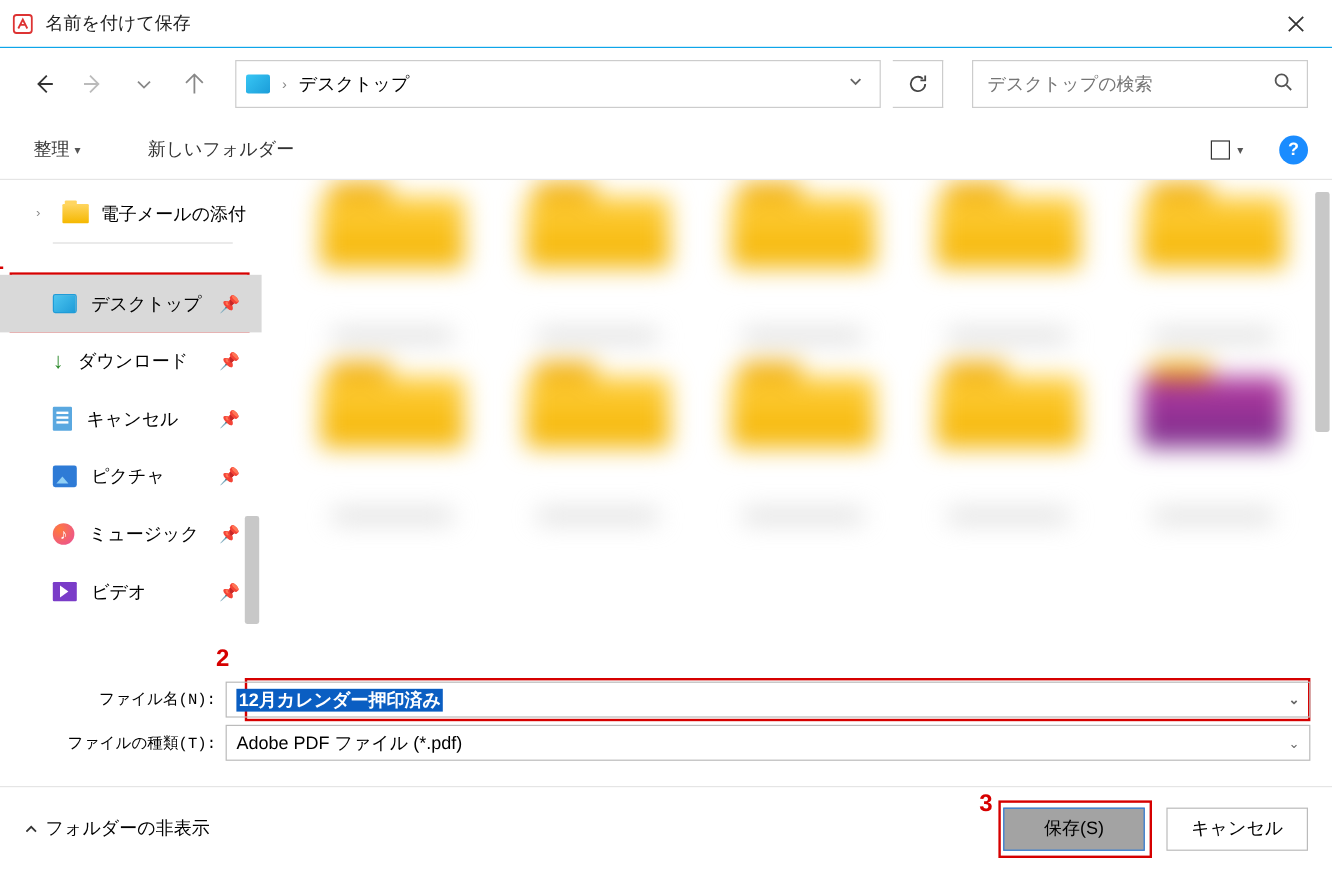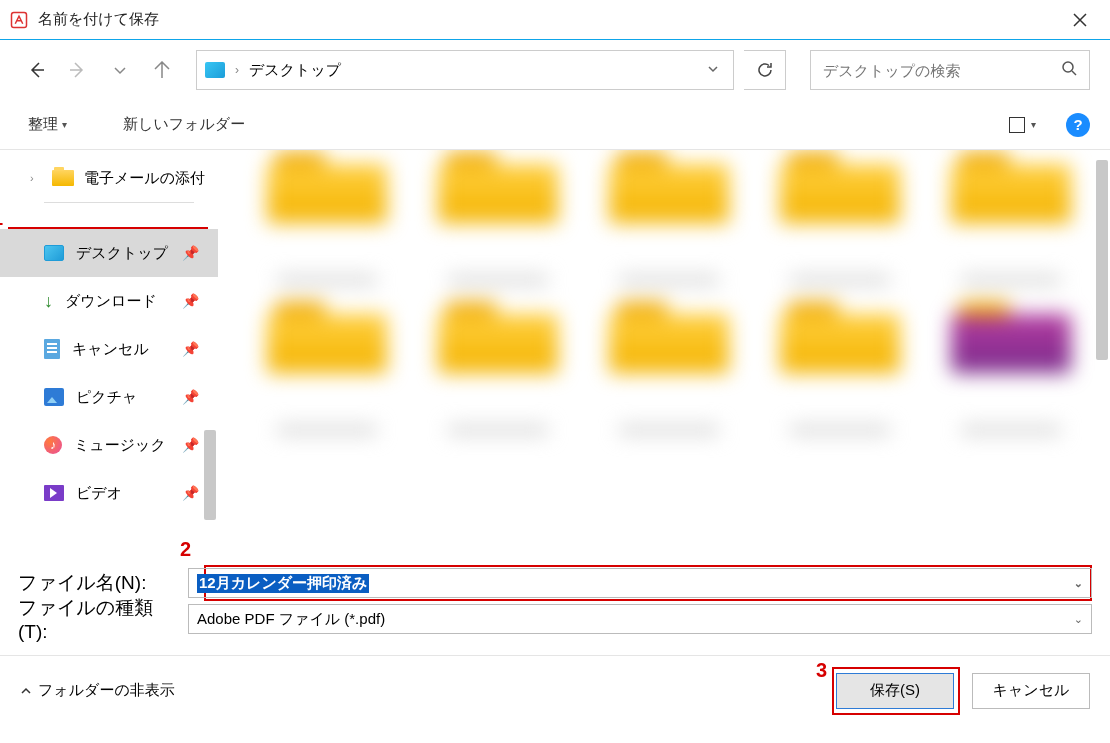--- a/index.html
+++ b/index.html
@@ -64,32 +64,32 @@
 .grid { display: grid; grid-template-columns: repeat(5,1fr); gap: 20px 14px; padding-top: 4px; filter: blur(10px);}
 .folder-tile { height: 130px; display:flex; flex-direction:column; align-items:center; gap:8px;}
 .folder-shape { width:120px; height:90px; background:linear-gradient(to bottom,#ffcf3f,#f4b400); border-radius:4px; position:relative; margin-top:10px;}
 .folder-shape::before{content:'';position:absolute;top:-12px;left:8px;width:50px;height:14px;background:#eea800;border-radius:3px 3px 0 0;}
 .tile-lbl{width:100px;height:12px;background:#ccc;border-radius:2px;margin-top:45px;}
 .purple .folder-shape{background:linear-gradient(to bottom,#b43aa0,#7a2c8c);} 
 .content-scroll{position:absolute;right:2px;top:10px;width:12px;height:200px;background:#c8c8c8;border-radius:2px;}
 
 .form-area { padding: 12px 18px 8px 18px; }
 .form-row { display: flex; align-items: center; height: 36px; position: relative; }
-.form-label { width: 170px; padding-right: 8px; font-size: 19px; }
+.form-label { width: 170px; text-align: right; padding-right: 8px; font-size: 13px; font-family: Liberation Mono, monospace; }
 .combo { flex: 1; height: 30px; border: 1px solid #bbb; display: flex; align-items: center; padding: 0 8px; font-size: 15px; position: relative; }
 .combo .caret2 { margin-left: auto; color: #666; font-size: 11px; }
 .filename-combo { border: 1px solid #bbb; font-weight: bold; }
 .filename-sel { background: #0a5ec2; color: #fff; padding: 0 2px; }
 .red-box-2 { position:absolute; border:2px solid #d60000; pointer-events:none; }
 
 .footer { display: flex; align-items: center; height: 70px; padding: 0 20px; border-top: 1px solid #e5e5e5; margin-top: 10px; position: relative;}
 .hide-link { font-size: 15px; display:flex; align-items:center; gap:6px;}
 .footer .sp { flex: 1; }
 .btn { width: 118px; height: 36px; border: 1px solid #bbb; background: #fff; font-size: 15px; display:flex;align-items:center;justify-content:center; }
-.btn.primary { background: #e5e5e5; border-color: #2e7bd6; }
+.btn.primary { background: #a3a3a3; border-color: #2e7bd6; }
 </style>
 </head>
 <body>
 
 <div class="titlebar">
   <svg class="app-icon" viewBox="0 0 24 24">
       <rect x="2" y="2" width="20" height="20" rx="3" fill="#fff" stroke="#d33" stroke-width="2"></rect>
       <path d="M7 17 L12 7 L17 17 M9 13 H15" stroke="#d33" stroke-width="2" fill="none"></path>
     </svg>
   <div class="title">名前を付けて保存</div>

